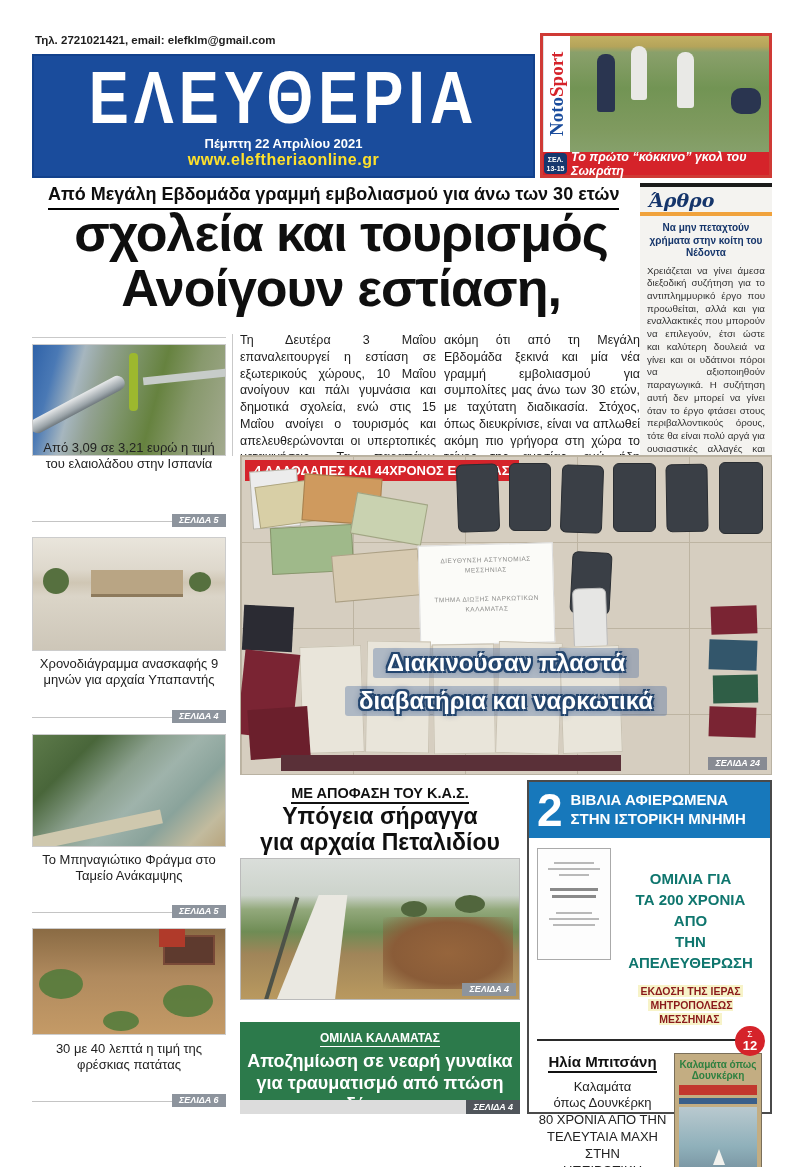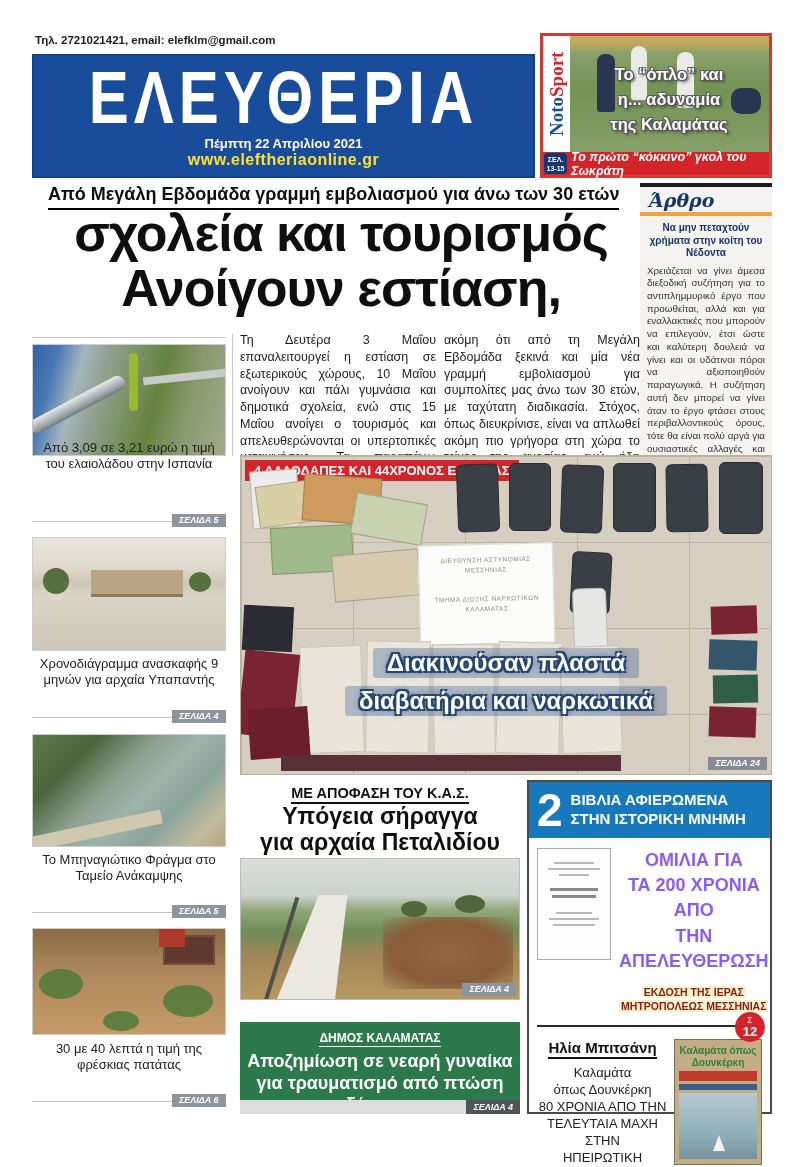--- a/index.html
+++ b/index.html
@@ -143,21 +143,21 @@
   
   .books{left:527px;top:780px;width:245px;height:334px;border:2px solid #4a4a4a;box-sizing:border-box;background:#fff;}
   .bk-header{height:56px;background:#1778bb;display:flex;align-items:center;color:#fff;}
   .bk-count{font-size:46px;font-weight:bold;margin:0 8px 0 8px;line-height:1;}
   .bk-htext{font-weight:bold;font-size:15px;line-height:1.25;}
   .bk-sec1{display:flex;gap:8px;padding:10px 8px 4px;position:relative;}
   .thumb{width:74px;height:112px;border:1px solid #aaa;background:#fdfdfd;box-sizing:border-box;padding-top:9px;flex:none;}
   .bl{height:2px;background:#b9b9b9;margin:4px auto;}
   .bk-right{flex:1;text-align:center;}
   .bk-author1{font-weight:bold;font-size:15px;color:#0d2b56;margin:2px 0 10px;}
-  .bk-title1{font-weight:bold;font-size:18px;color:#8b5cf6;line-height:1.4;}
+  .bk-title1{font-weight:bold;font-size:15px;color:#0f766e;line-height:1.4;margin-top:20px;}
   .bk-pub{margin-top:11px;font-weight:bold;font-size:10.5px;color:#8a1a1a;line-height:1.35;}
   .bk-pub span{background:#f7f3c8;padding:0 2px;}
   .bk-div{border-top:2px solid #2a2a2a;margin:8px 8px 0;position:relative;}
   .sigma-badge{position:absolute;right:-3px;top:-15px;width:30px;height:30px;border-radius:50%;
                background:#d5232a;color:#fff;text-align:center;box-sizing:border-box;padding-top:4px;}
   .s-top{font-size:8.5px;line-height:9px;} .s-num{font-size:13px;font-weight:bold;line-height:13px;}
   .bk-sec2{display:flex;gap:6px;padding:12px 8px 8px;}
   .bk-left2{flex:1;text-align:center;}
   .bk-author2 span{display:inline-block;font-weight:bold;font-size:15px;border-bottom:2px solid #111;padding-bottom:1px;}
   .bk-title2{font-size:13px;color:#222;margin-top:6px;line-height:1.3;}
@@ -184,25 +184,20 @@
     <div class="mh-date">Πέμπτη 22 Απριλίου 2021</div>
     <div class="mh-site">www.eleftheriaonline.gr</div>
   </div>
 
   <div class="abs notosport">
     <div class="ns-photo">
       <div class="player p-dark" style="left:28px;top:18px;width:18px;height:58px;"></div>
       <div class="player p-white" style="left:62px;top:10px;width:16px;height:54px;"></div>
       <div class="player p-white" style="left:108px;top:16px;width:17px;height:56px;"></div>
       <div class="player p-dark" style="left:162px;top:52px;width:30px;height:26px;border-radius:10px;"></div>
-      <div class="ns-headline">
-        <div>Το “όπλο” και</div>
-        <div>η... αδυναμία</div>
-        <div>της Καλαμάτας</div>
-      </div>
     </div>
     <div class="ns-side">
       <span class="ns-noto">Noto</span>
         <span class="ns-sport">Sport</span>
     </div>
     <div class="ns-strip">
       <div class="ns-badge">
         <div>ΣΕΛ.</div>
         <div>13-15</div>
       </div>
@@ -325,21 +320,21 @@
   <div class="abs t-photo">
     <div class="road"></div>
     <div class="rail"></div>
     <div class="dirt"></div>
     <div class="t-tree" style="left:160px;top:42px;width:26px;height:16px;"></div>
     <div class="t-tree" style="left:214px;top:36px;width:30px;height:18px;"></div>
     <div class="badge" style="position:absolute;right:3px;bottom:3px;">ΣΕΛΙΔΑ 4</div>
   </div>
 
   <div class="abs muni">
-    <div class="muni-kicker"><span>ΔΗΜΟΣ ΚΑΛΑΜΑΤΑΣ</span></div>
+    <div class="muni-kicker"><span>ΟΜΙΛΙΑ ΚΑΛΑΜΑΤΑΣ</span></div>
     <div class="muni-headline">Αποζημίωση σε νεαρή γυναίκα για τραυματισμό από πτώση δέντρου</div>
   </div>
   <div class="abs muni-strip">
     <div class="badge muni-badge">ΣΕΛΙΔΑ 4</div>
   </div>
 
   <div class="abs books">
     <div class="bk-header">
       <div class="bk-count">2</div>
       <div class="bk-htext">

